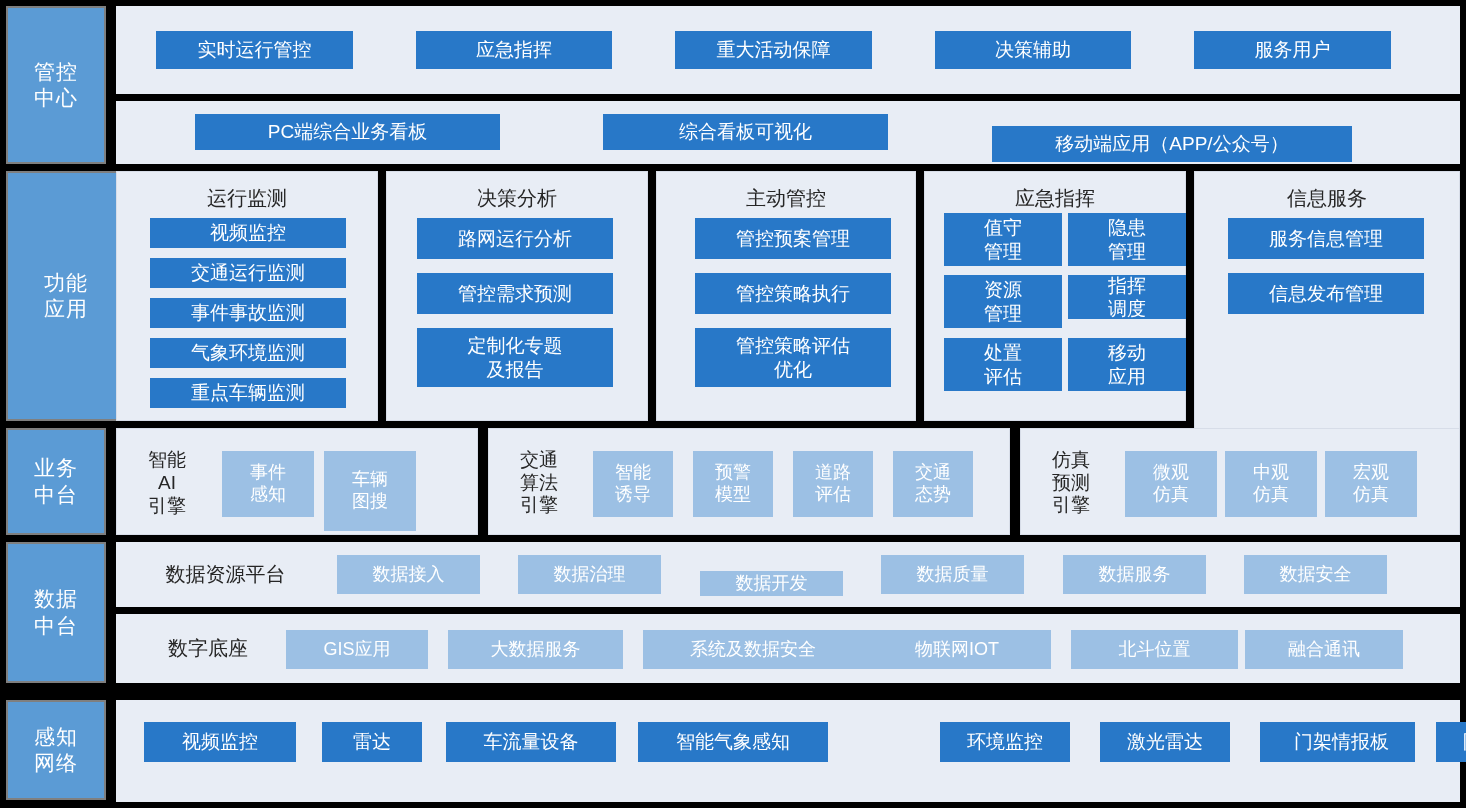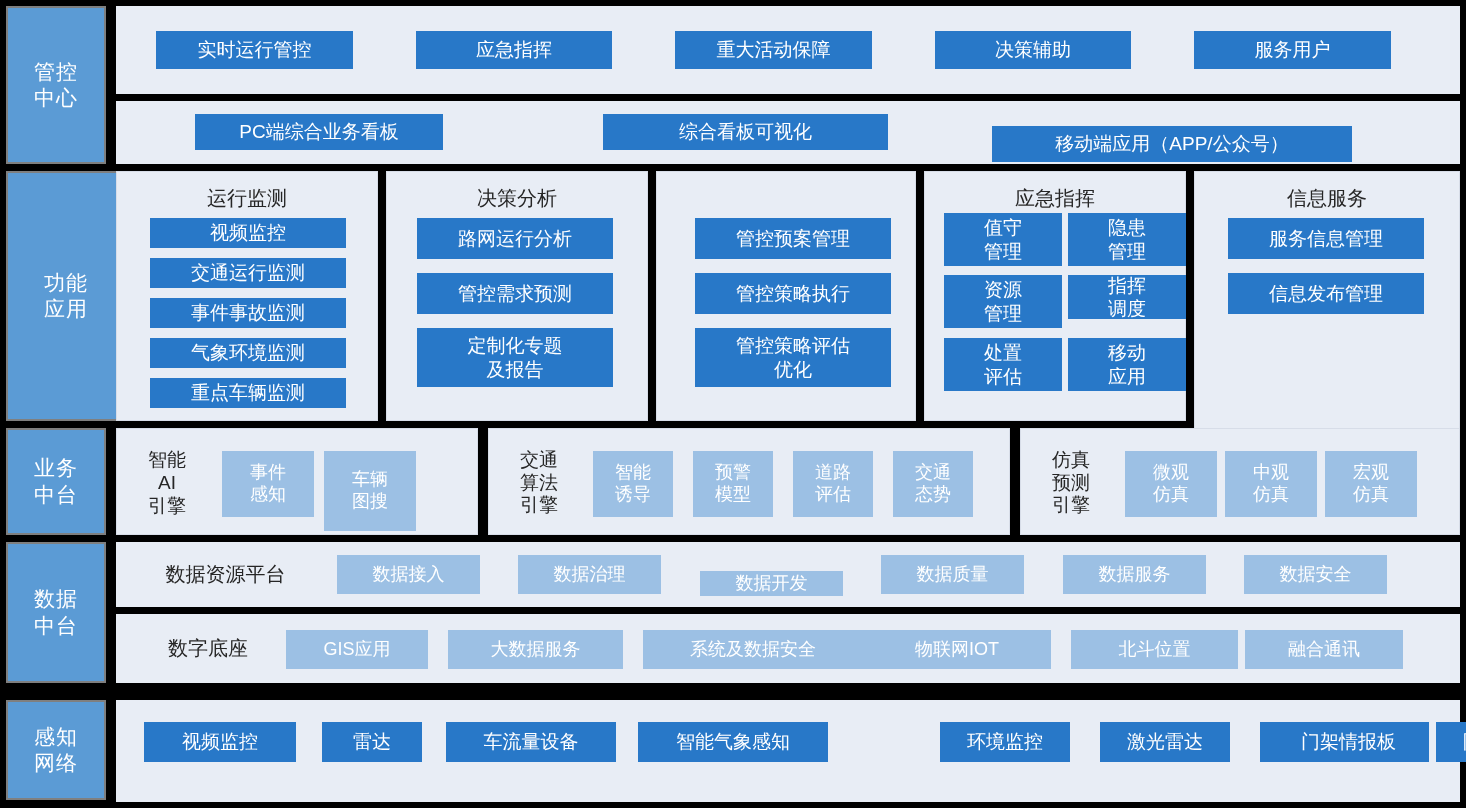--- a/index.html
+++ b/index.html
@@ -92,21 +92,21 @@
 
   <div class="panel" style="left:116px;top:6px;width:1344px;height:88px;">
     <div class="btn-dark" style="left:40px;top:25px;width:197px;height:38px;">实时运行管控</div>
     <div class="btn-dark" style="left:300px;top:25px;width:196px;height:38px;">应急指挥</div>
     <div class="btn-dark" style="left:559px;top:25px;width:197px;height:38px;">重大活动保障</div>
     <div class="btn-dark" style="left:819px;top:25px;width:196px;height:38px;">决策辅助</div>
     <div class="btn-dark" style="left:1078px;top:25px;width:197px;height:38px;">服务用户</div>
   </div>
 
   <div class="panel" style="left:116px;top:101px;width:1344px;height:63px;">
-    <div class="btn-dark" style="left:79px;top:13px;width:248px;height:36px;">PC端综合业务看板</div>
+    <div class="btn-dark" style="left:79px;top:13px;width:305px;height:36px;">PC端综合业务看板</div>
     <div class="btn-dark" style="left:487px;top:13px;width:285px;height:36px;">综合看板可视化</div>
     <div class="btn-dark" style="left:876px;top:25px;width:360px;height:36px;">移动端应用（APP/公众号）</div>
   </div>
 
   <div class="side-label" style="left:6px;top:171px;width:120px;height:250px;">功能
 应用</div>
 
   <div class="subpanel" style="left:116px;top:171px;width:262px;height:250px;">
     <div class="grp-title" style="top:13px;">运行监测</div>
     <div class="btn-dark" style="left:33px;top:46px;width:196px;height:30px;">视频监控</div>
@@ -118,20 +118,21 @@
 
   <div class="subpanel" style="left:386px;top:171px;width:262px;height:250px;">
     <div class="grp-title" style="top:13px;">决策分析</div>
     <div class="btn-dark" style="left:30px;top:46px;width:196px;height:41px;">路网运行分析</div>
     <div class="btn-dark" style="left:30px;top:101px;width:196px;height:41px;">管控需求预测</div>
     <div class="btn-dark" style="left:30px;top:156px;width:196px;height:59px;">定制化专题
 及报告</div>
   </div>
 
   <div class="subpanel" style="left:656px;top:171px;width:260px;height:250px;">
+    <div class="grp-title" style="top:13px;">主动管控</div>
     <div class="btn-dark" style="left:38px;top:46px;width:196px;height:41px;">管控预案管理</div>
     <div class="btn-dark" style="left:38px;top:101px;width:196px;height:41px;">管控策略执行</div>
     <div class="btn-dark" style="left:38px;top:156px;width:196px;height:59px;">管控策略评估
 优化</div>
   </div>
 
   <div class="subpanel" style="left:924px;top:171px;width:262px;height:250px;">
     <div class="grp-title" style="top:13px;">应急指挥</div>
     <div class="btn-dark" style="left:19px;top:41px;width:118px;height:53px;">值守
 管理</div>
@@ -218,17 +219,17 @@
   <div class="side-label" style="left:6px;top:700px;width:100px;height:100px;">感知
 网络</div>
 
   <div class="panel" style="left:116px;top:700px;width:1344px;height:102px;">
     <div class="btn-dark" style="left:28px;top:22px;width:152px;height:40px;">视频监控</div>
     <div class="btn-light btn-dark" style="left:206px;top:22px;width:100px;height:40px;background:#2878C8;font-size:19px;">雷达</div>
     <div class="btn-dark" style="left:330px;top:22px;width:170px;height:40px;">车流量设备</div>
     <div class="btn-dark" style="left:522px;top:22px;width:190px;height:40px;">智能气象感知</div>
     <div class="btn-dark" style="left:824px;top:22px;width:130px;height:40px;">环境监控</div>
     <div class="btn-dark" style="left:984px;top:22px;width:130px;height:40px;">激光雷达</div>
-    <div class="btn-dark" style="left:1144px;top:22px;width:169px;height:40px;padding-left:8px;">门架情报板</div>
+    <div class="btn-dark" style="left:1144px;top:22px;width:155px;height:40px;padding-left:8px;">门架情报板</div>
     <div class="btn-dark" style="left:1320px;top:22px;width:130px;height:40px;">限速标牌</div>
   </div>
 
 </div>
 
 </body></html>

